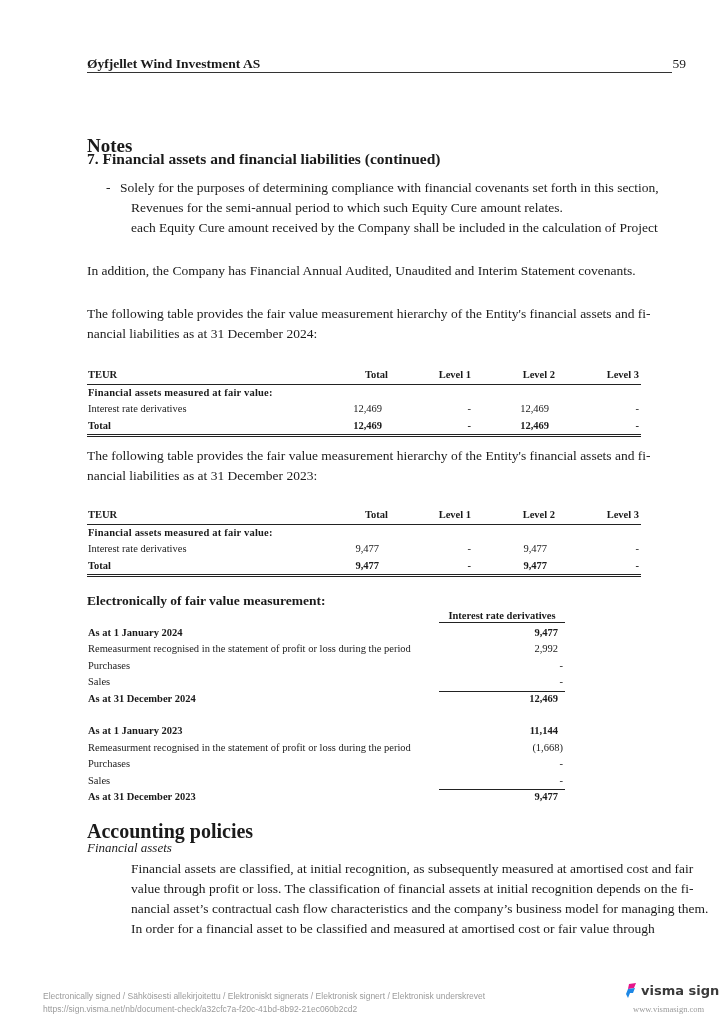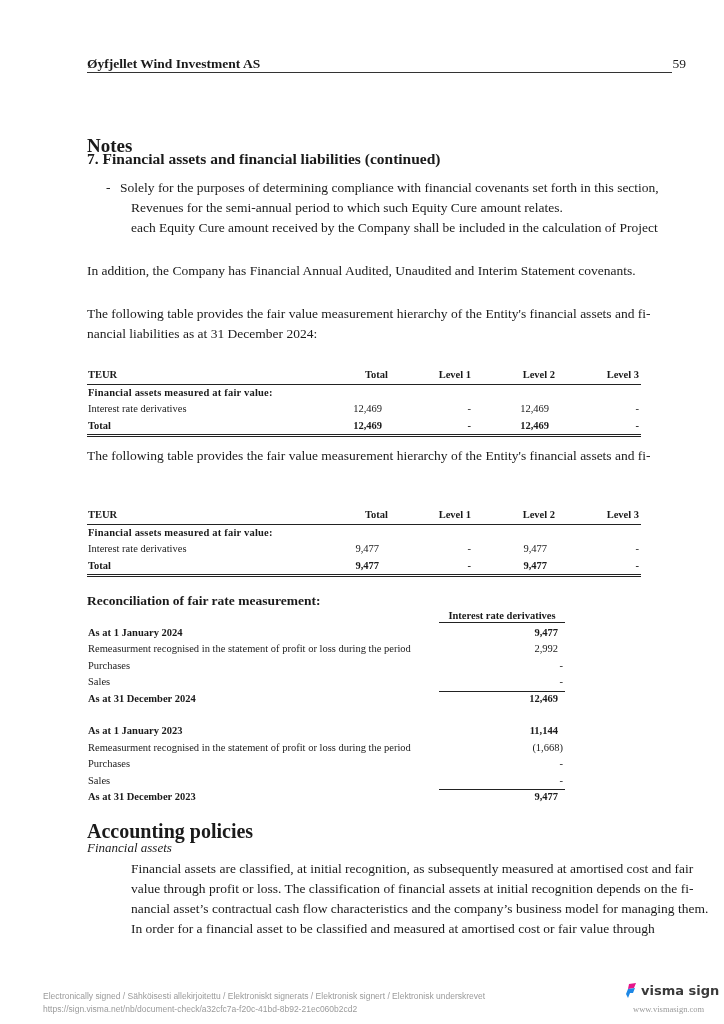--- a/index.html
+++ b/index.html
@@ -117,20 +117,21 @@
     <span class="c0">Total</span>
     <span class="c1" style="right:259px">12,469</span>
     <span class="c2">-</span>
     <span class="c3" style="right:92px">12,469</span>
     <span class="c4">-</span>
   </div>
 </div>
 
 <div class="abs para p3">
   <span class="line">The following table provides the fair value measurement hierarchy of the Entity's financial assets and fi-</span>
+  <span class="line">nancial liabilities as at 31 December 2023:</span>
 </div>
 
 <div class="abs fvt t2">
   <div class="row hrow">
     <span class="c0">TEUR</span>
     <span class="c1">Total</span>
     <span class="c2">Level 1</span>
     <span class="c3">Level 2</span>
     <span class="c4">Level 3</span>
   </div>
@@ -146,21 +147,21 @@
   </div>
   <div class="row tot">
     <span class="c0">Total</span>
     <span class="c1" style="right:262px">9,477</span>
     <span class="c2">-</span>
     <span class="c3" style="right:94px">9,477</span>
     <span class="c4">-</span>
   </div>
 </div>
 
-<div class="abs rec-title">Reconciliation of fair rate measurement:</div>
+<div class="abs rec-title">Electronically of fair value measurement:</div>
 <div class="abs rec">
   <div class="row">
     <span class="colhdr">Interest rate derivatives</span>
   </div>
   <div class="row b">
     <span class="lbl">As at 1 January 2024</span>
     <span class="val">9,477</span>
   </div>
   <div class="row">
     <span class="lbl">Remeasurment recognised in the statement of profit or loss during the period</span>

